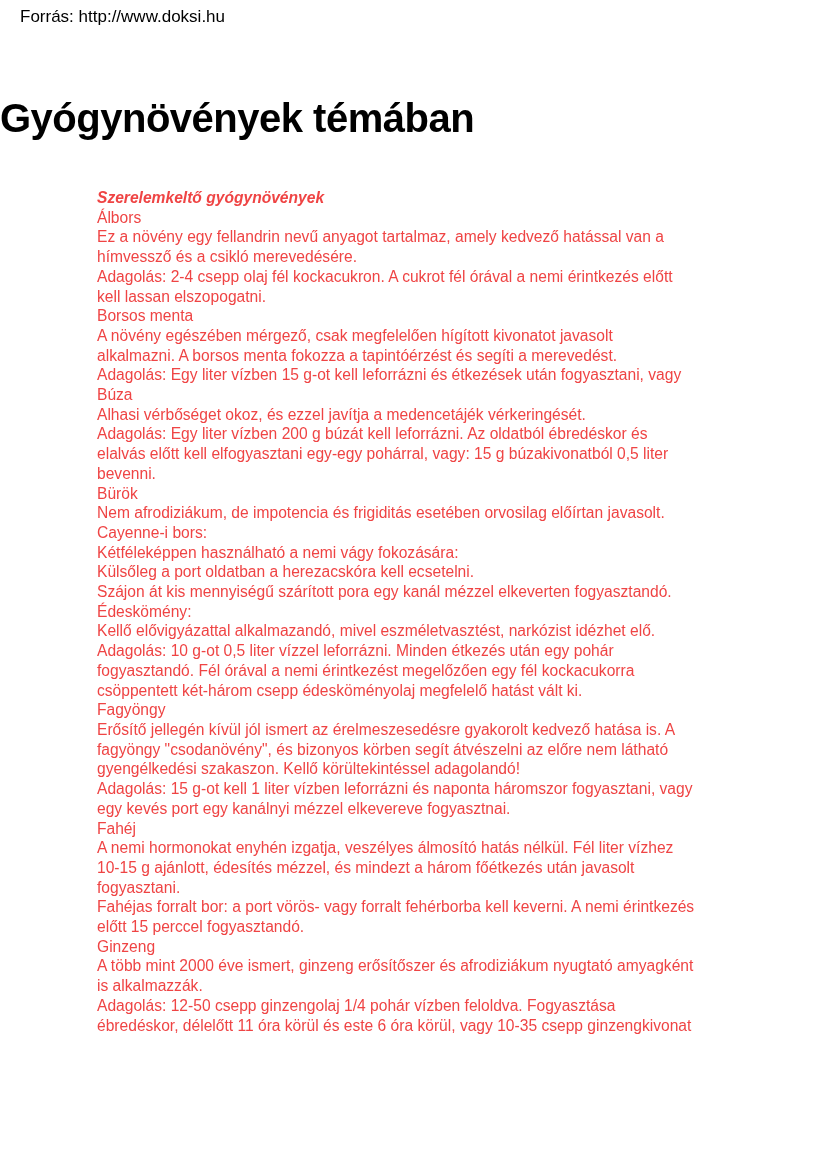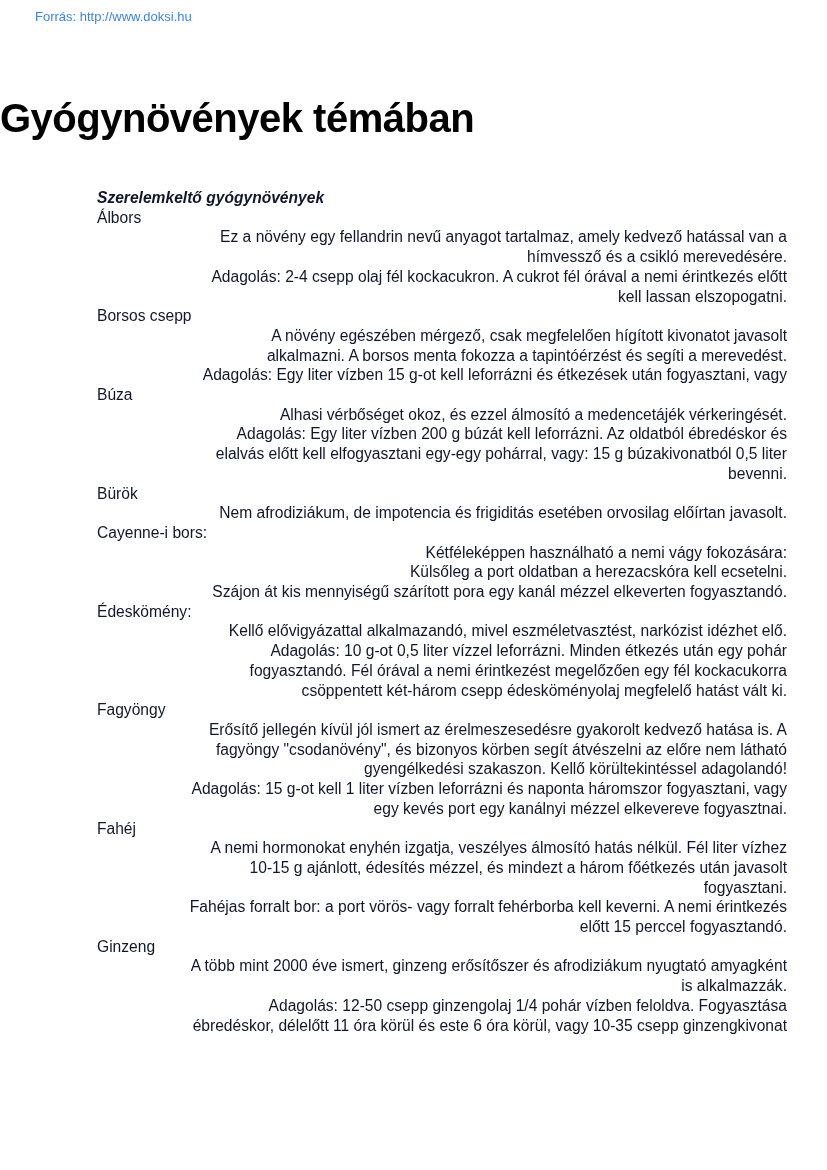--- a/index.html
+++ b/index.html
@@ -11,25 +11,25 @@
     position: relative;
     width: 827px;
     height: 1170px;
     background: #ffffff;
     overflow: hidden;
     font-family: "Liberation Sans", "DejaVu Sans", sans-serif;
     color: #000000;
   }
   .source-line {
     position: absolute;
-    left: 35px;
+    left: 20px;
     top: 9px;
-    font-size: 13px;
+    font-size: 17px;
     line-height: 16px;
-    color: #3b82f6;
+    color: #000000;
     white-space: nowrap;
   }
   .doc-title {
     position: absolute;
     left: 0;
     top: 96px;
     width: 100%;
     text-align: left;
     font-size: 40px;
     font-weight: bold;
@@ -37,57 +37,56 @@
     color: #000000;
     white-space: nowrap;
   }
   .body-text {
     position: absolute;
     left: 97px;
     top: 188px;
     width: 690px;
     font-size: 15.6px;
     line-height: 19.7px;
-    color: #0f172a;
+    color: #ef4444;
   }
   .subtitle {
     font-weight: bold;
     font-style: italic;
     white-space: nowrap;
   }
   .heading {
     white-space: nowrap;
   }
   .line {
     white-space: nowrap;
-    text-align: right;
   }
 </style>
 </head>
 <body>
 
 <div class="page">
   <div class="source-line">Forrás: http://www.doksi.hu</div>
 
   <div class="doc-title">Gyógynövények témában</div>
 
   <div class="body-text">
     <div class="subtitle">Szerelemkeltő gyógynövények</div>
     <div id="sections">
         <div class="heading">Álbors</div>
         <div class="line">Ez a növény egy fellandrin nevű anyagot tartalmaz, amely kedvező hatással van a</div>
         <div class="line">hímvessző és a csikló merevedésére.</div>
         <div class="line">Adagolás: 2-4 csepp olaj fél kockacukron. A cukrot fél órával a nemi érintkezés előtt</div>
         <div class="line">kell lassan elszopogatni.</div>
-        <div class="heading">Borsos csepp</div>
+        <div class="heading">Borsos menta</div>
         <div class="line">A növény egészében mérgező, csak megfelelően hígított kivonatot javasolt</div>
         <div class="line">alkalmazni. A borsos menta fokozza a tapintóérzést és segíti a merevedést.</div>
         <div class="line">Adagolás: Egy liter vízben 15 g-ot kell leforrázni és étkezések után fogyasztani, vagy</div>
         <div class="heading">Búza</div>
-        <div class="line">Alhasi vérbőséget okoz, és ezzel álmosító a medencetájék vérkeringését.</div>
+        <div class="line">Alhasi vérbőséget okoz, és ezzel javítja a medencetájék vérkeringését.</div>
         <div class="line">Adagolás: Egy liter vízben 200 g búzát kell leforrázni. Az oldatból ébredéskor és</div>
         <div class="line">elalvás előtt kell elfogyasztani egy-egy pohárral, vagy: 15 g búzakivonatból 0,5 liter</div>
         <div class="line">bevenni.</div>
         <div class="heading">Bürök</div>
         <div class="line">Nem afrodiziákum, de impotencia és frigiditás esetében orvosilag előírtan javasolt.</div>
         <div class="heading">Cayenne-i bors:</div>
         <div class="line">Kétféleképpen használható a nemi vágy fokozására:</div>
         <div class="line">Külsőleg a port oldatban a herezacskóra kell ecsetelni.</div>
         <div class="line">Szájon át kis mennyiségű szárított pora egy kanál mézzel elkeverten fogyasztandó.</div>
         <div class="heading">Édeskömény:</div>

